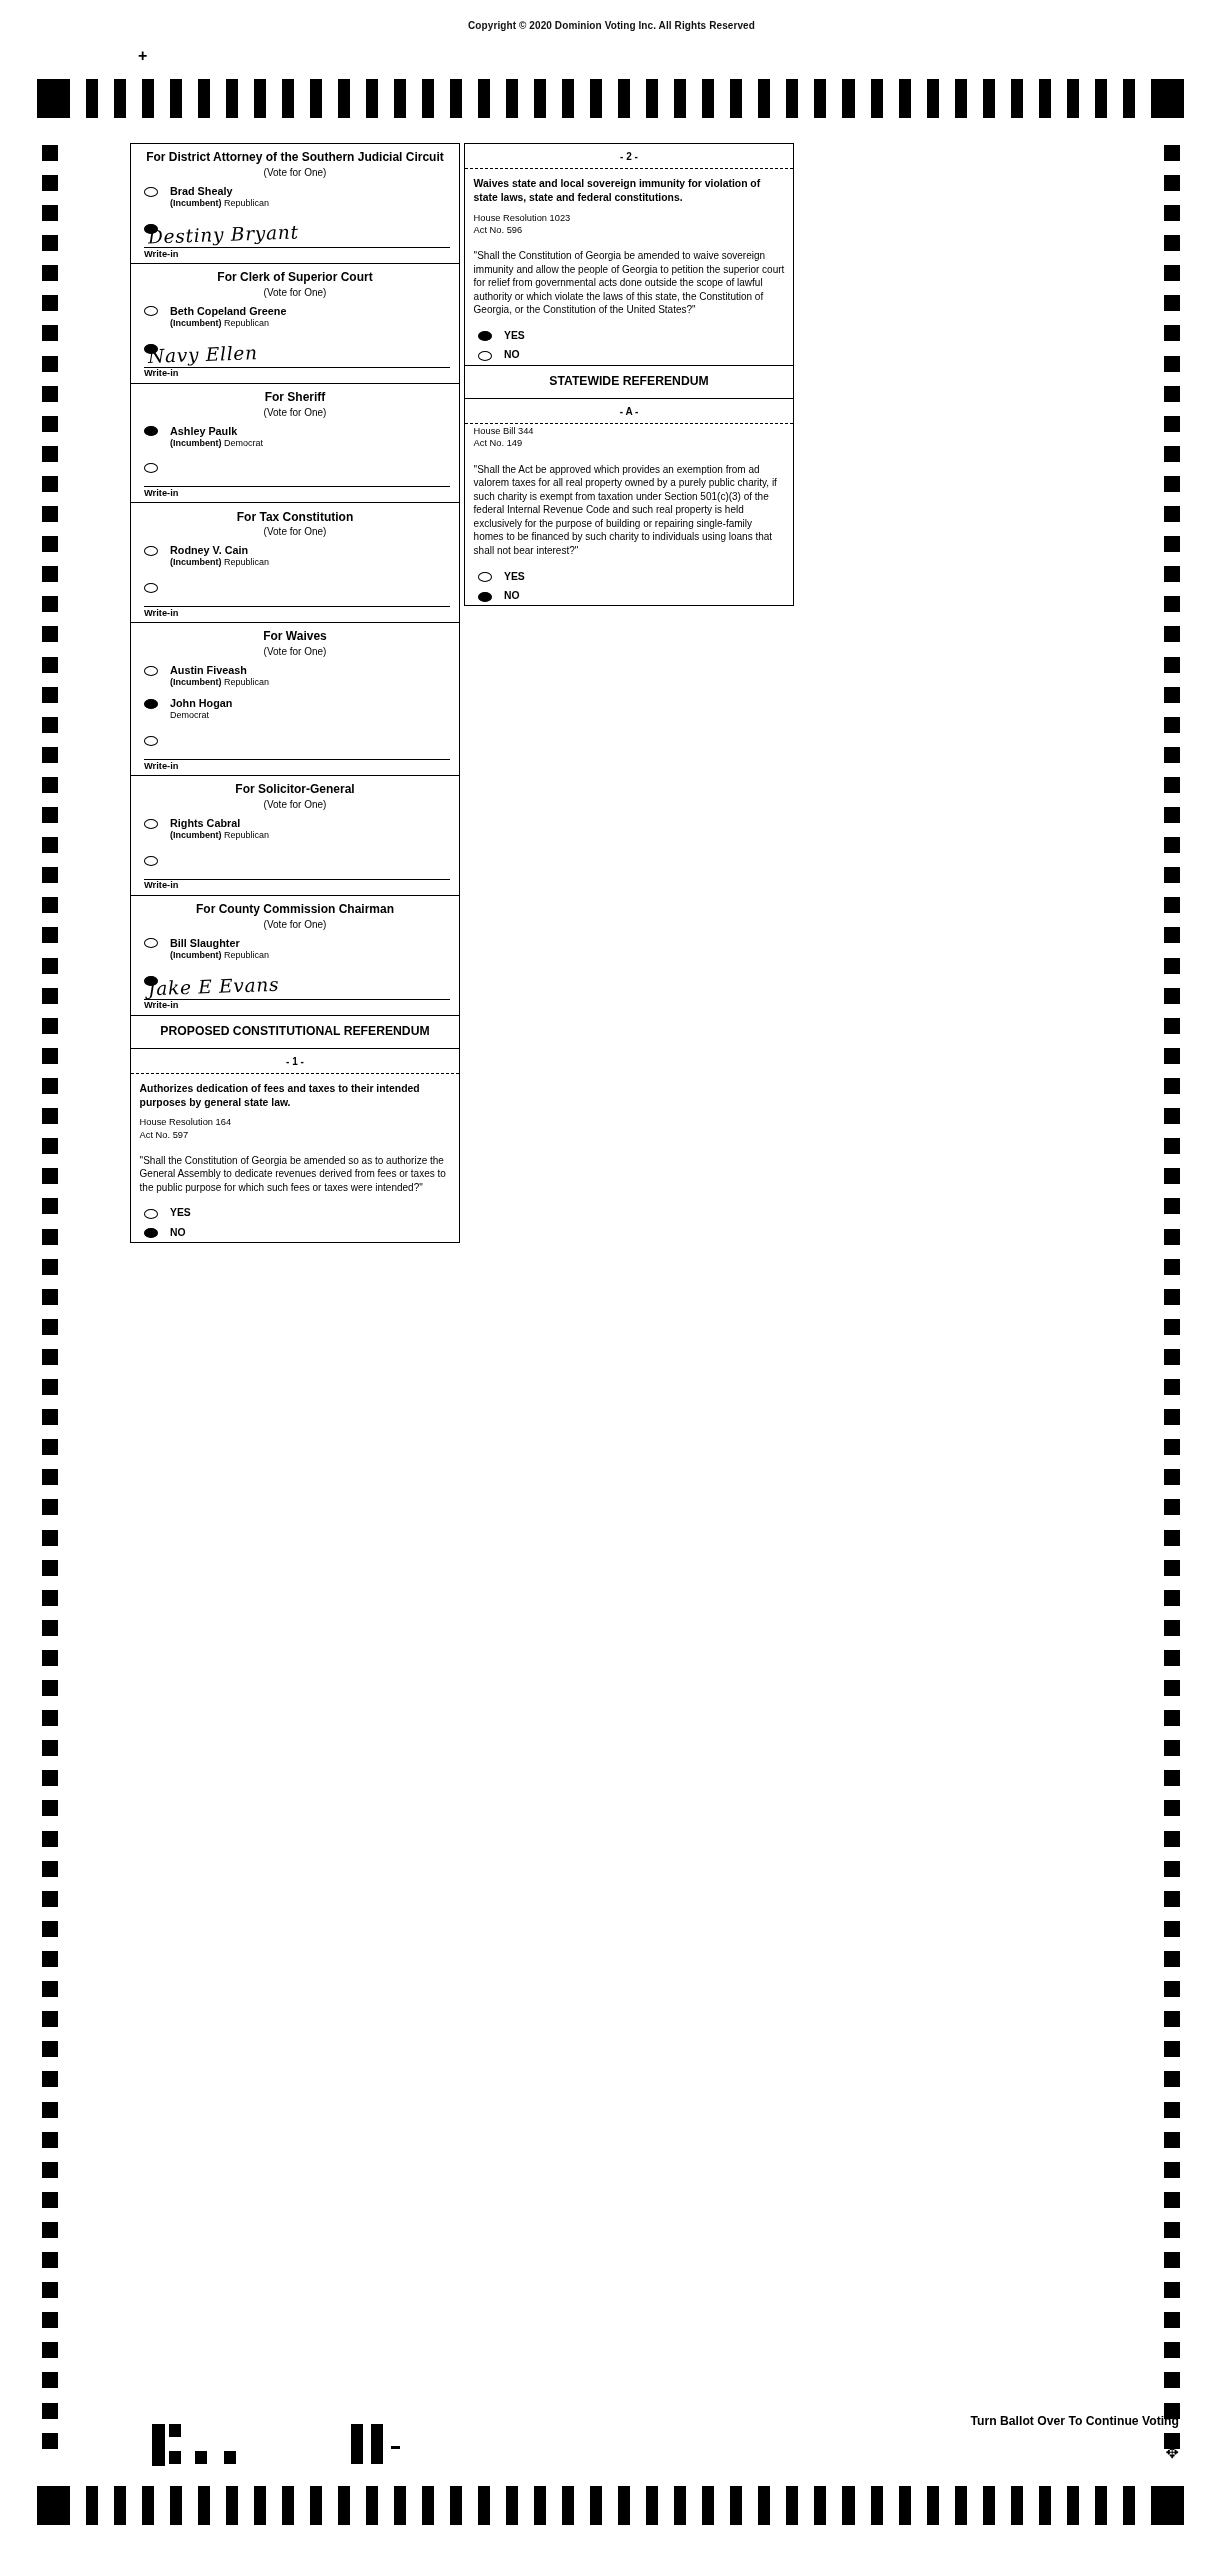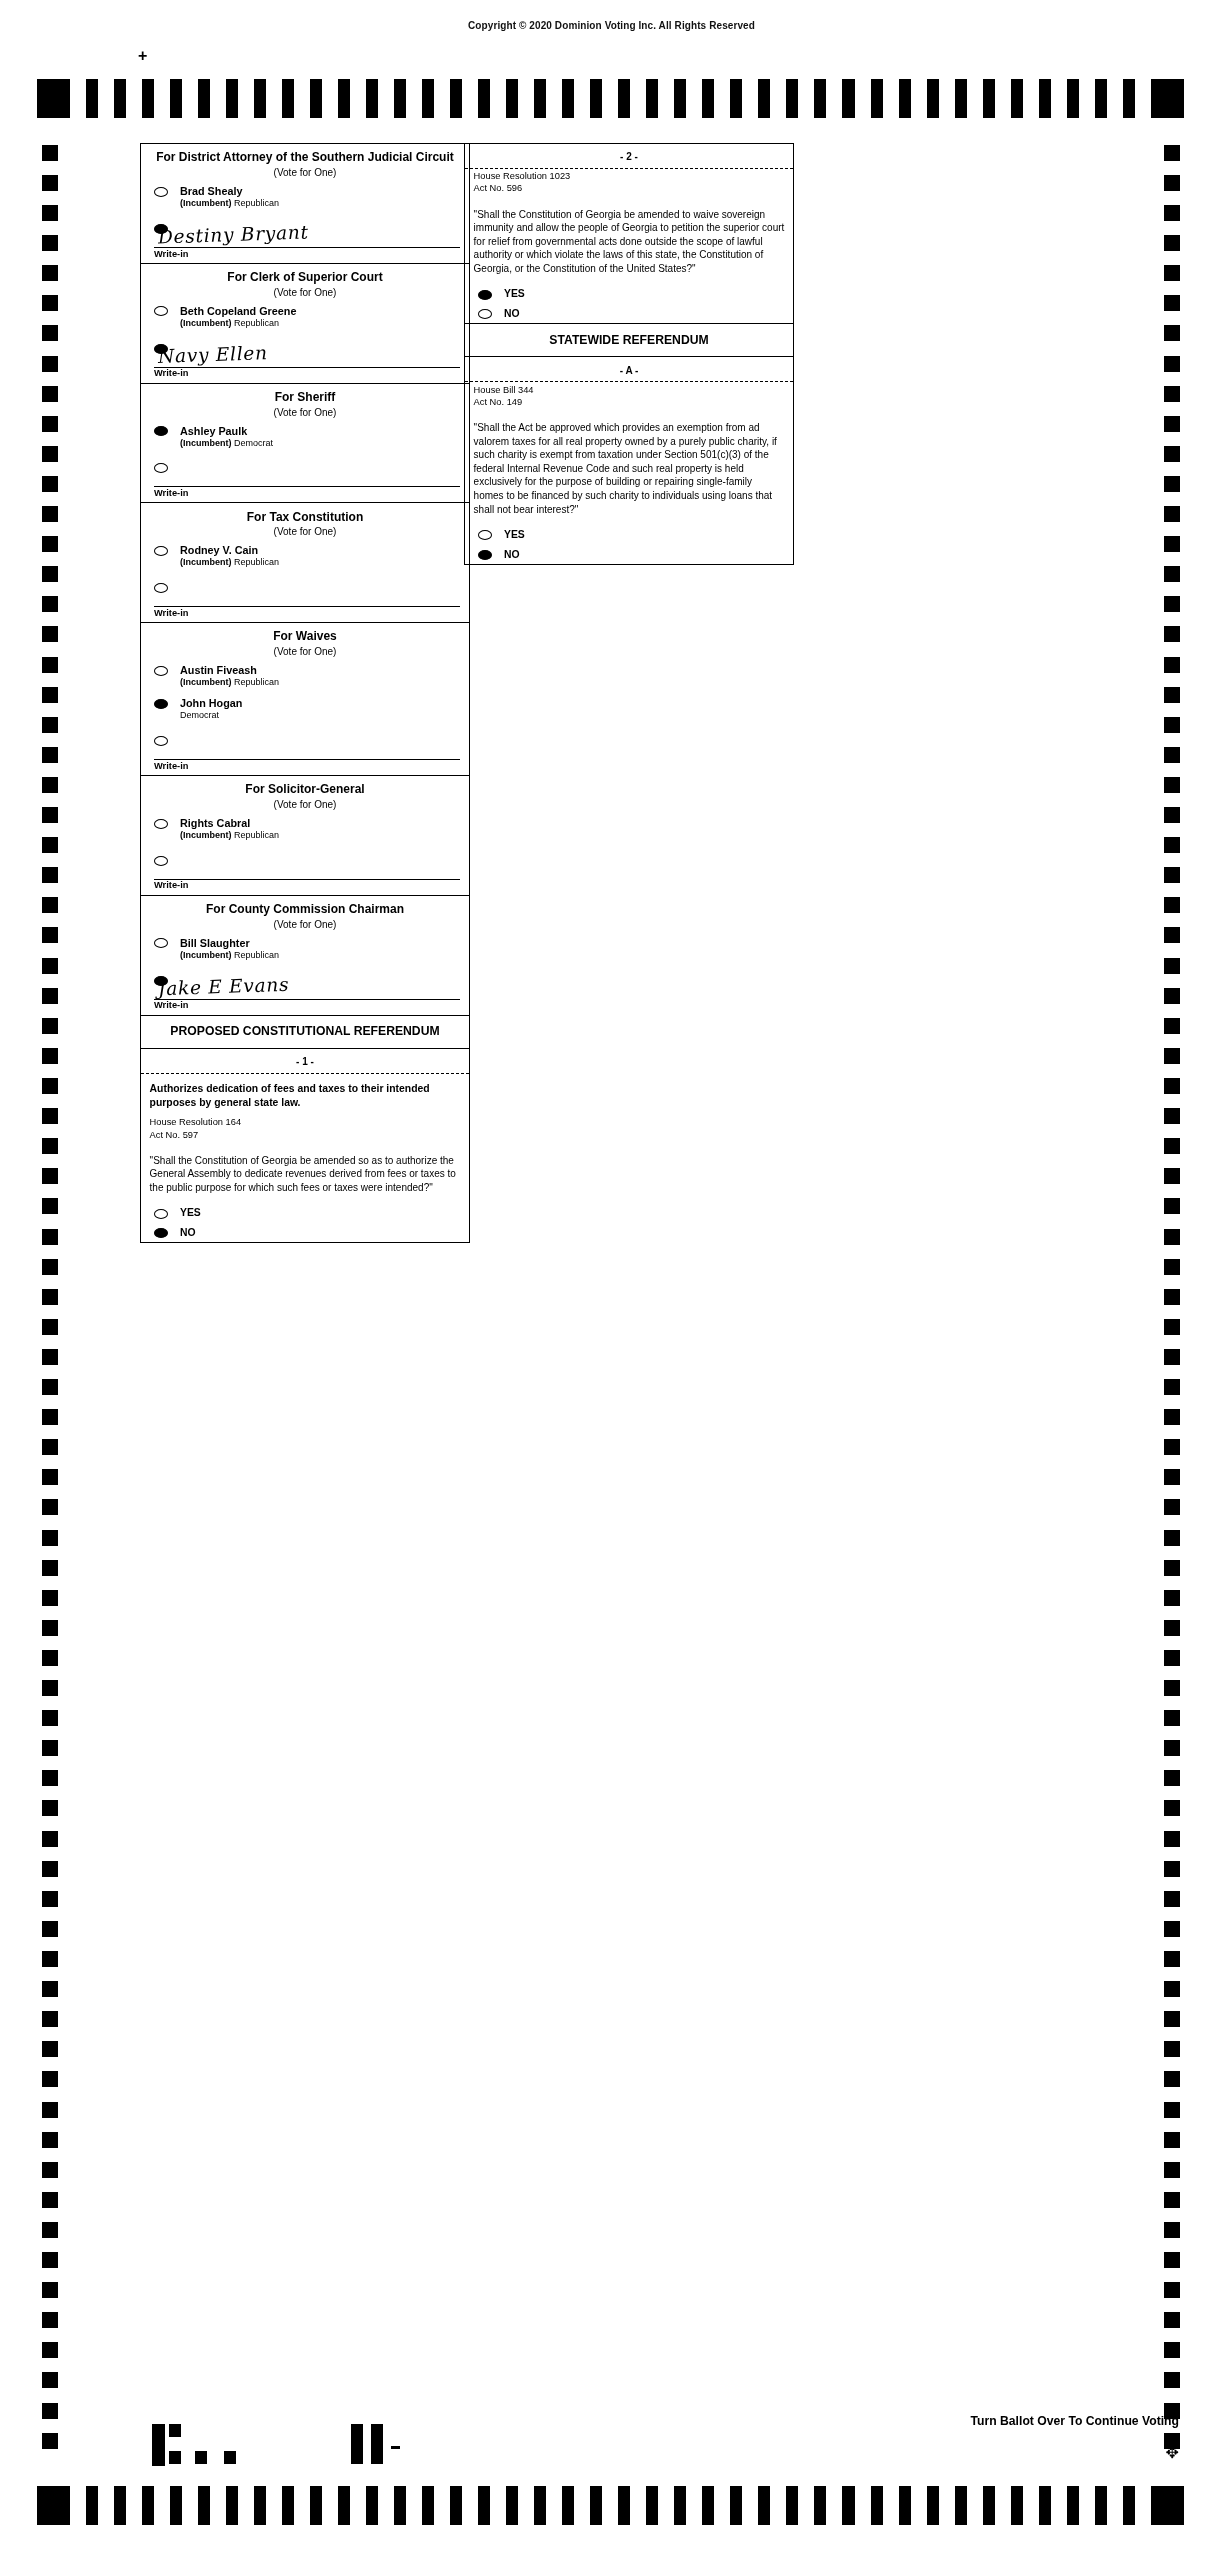--- a/index.html
+++ b/index.html
@@ -14,21 +14,21 @@
   .top-row{top:79px;left:37px;width:1147px;height:39px;}
   .bot-row{top:2486px;left:37px;width:1147px;height:39px;}
 
   .big-blk{width:44px;height:39px;background:#000;}
   .sm-blk{width:16px;height:39px;background:#000;margin-left:16px;}
 
   
   .v-mark{position:absolute;width:16px;height:16px;background:#000;}
 
   .col{position:absolute;top:143px;width:330px;}
-  .col-left{left:140px;}
+  .col-left{left:130px;}
   .col-right{left:464px;}
 
   .contest{border:1.1px solid #000;border-bottom:none;padding:0;}
   .contest-head{padding:7.2px 5.7px 1.4px;text-align:center;}
   .contest-title{font-size:12px;font-weight:bold;line-height:13.6px;}
   .contest-sub{font-size:10px;margin-top:2.2px;}
   .cand{position:relative;padding:5.7px 5.7px 2.9px 39px;min-height:24.4px;}
   .oval{position:absolute;left:13px;top:7.2px;width:14.3px;height:10px;border:1.4px solid #000;border-radius:50%;box-sizing:border-box;background:#fff;}
   .oval.filled{background:#000;}
   .cand-name{font-size:10.8px;font-weight:bold;line-height:12.2px;}
@@ -439,20 +439,21 @@
       <div class="bref">House Resolution 164<br>Act No. 597</div>
       <div class="btext">"Shall the Constitution of Georgia be amended so as to authorize the General Assembly to dedicate revenues derived from fees or taxes to the public purpose for which such fees or taxes were intended?"</div>
       <div class="vote-opt"><span class="oval"></span><span>YES</span></div>
       <div class="vote-opt"><span class="oval filled"></span><span>NO</span></div>
     </div>
   </div>
 
 <div class="col col-right" id="right-column">
     <div class="blockbox">
       <div class="bnum">- 2 -</div>
+      <div class="bsum">Waives state and local sovereign immunity for violation of state laws, state and federal constitutions.</div>
       <div class="bref">House Resolution 1023<br>Act No. 596</div>
       <div class="btext">"Shall the Constitution of Georgia be amended to waive sovereign immunity and allow the people of Georgia to petition the superior court for relief from governmental acts done outside the scope of lawful authority or which violate the laws of this state, the Constitution of Georgia, or the Constitution of the United States?"</div>
       <div class="vote-opt"><span class="oval filled"></span><span>YES</span></div>
       <div class="vote-opt"><span class="oval"></span><span>NO</span></div>
     </div>
     <div class="blockbox">
       <div class="bhead">STATEWIDE REFERENDUM</div>
     </div>
     <div class="blockbox last">
       <div class="bnum">- A -</div>

